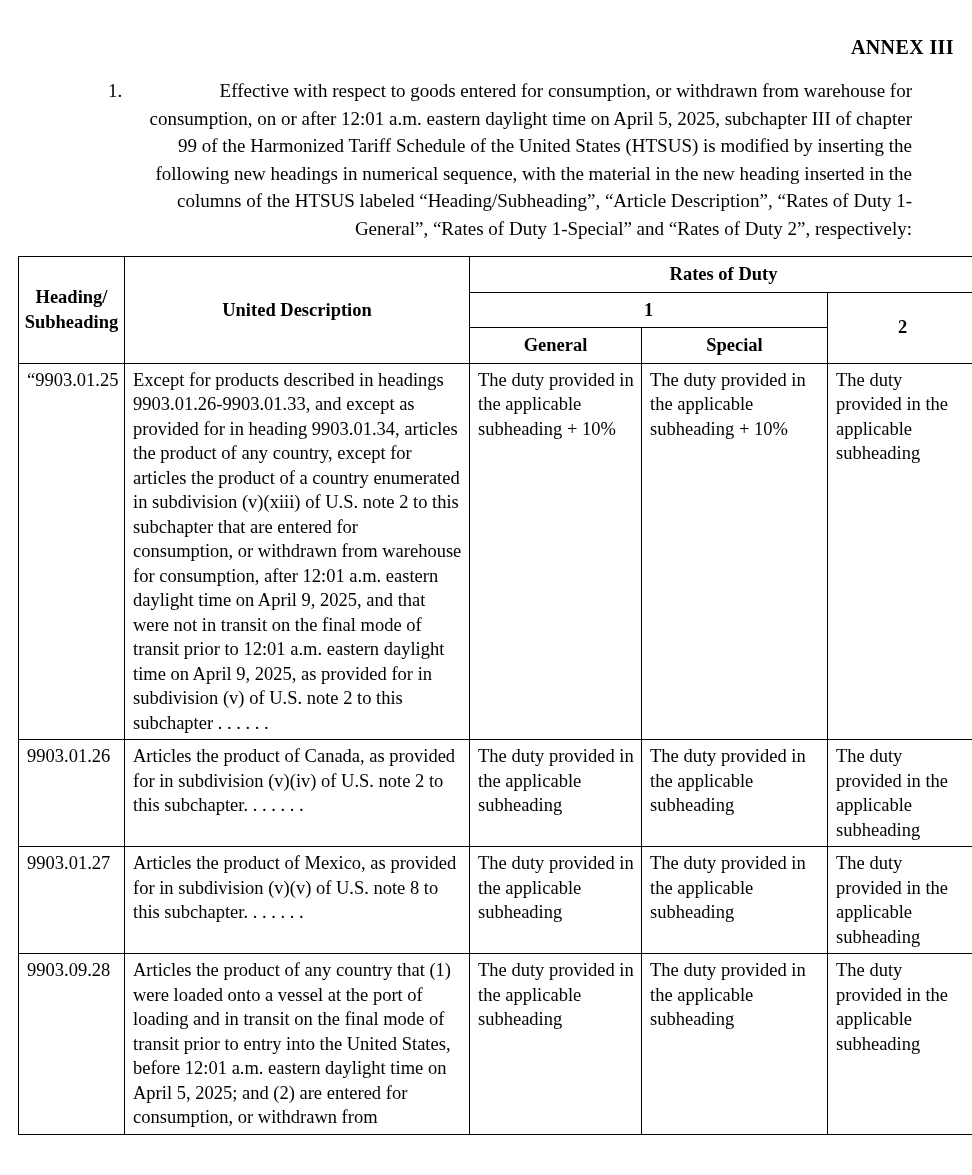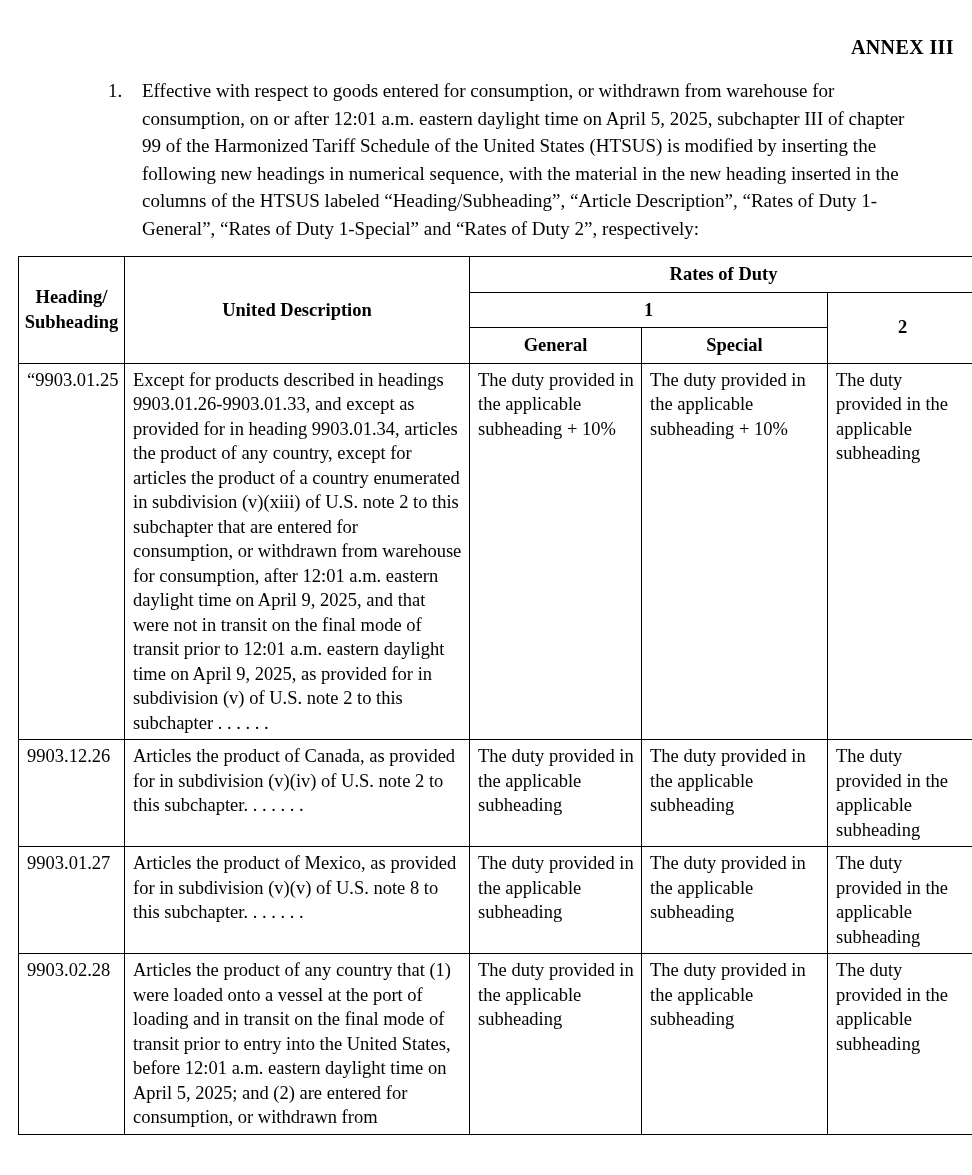--- a/index.html
+++ b/index.html
@@ -38,21 +38,21 @@
   .para-num {
     width: 34px;
     flex: 0 0 34px;
     font-size: 19px;
     line-height: 27.5px;
   }
   .para-text {
     flex: 1 1 auto;
     font-size: 19px;
     line-height: 27.5px;
-    text-align: left;
+    text-align: right;
   }
   table.htsus {
     border-collapse: collapse;
     table-layout: fixed;
     width: 936px;
     margin: 0 auto;
     border: 1.6px solid #000;
   }
   table.htsus th,
   table.htsus td {
@@ -125,35 +125,35 @@
     </thead>
     <tbody>
       <tr>
         <td class="heading-cell">“9903.01.25</td>
         <td class="article-cell">Except for products described in headings 9903.01.26-9903.01.33, and except as provided for in heading 9903.01.34, articles the product of any country, except for articles the product of a country enumerated in subdivision (v)(xiii) of U.S. note 2 to this subchapter that are entered for consumption, or withdrawn from warehouse for consumption, after 12:01 a.m. eastern daylight time on April 9, 2025, and that were not in transit on the final mode of transit prior to 12:01 a.m. eastern daylight time on April 9, 2025, as provided for in subdivision (v) of U.S. note 2 to this subchapter . . . . . .</td>
         <td class="rate-cell">The duty provided in the applicable subheading + 10%</td>
         <td class="rate-cell">The duty provided in the applicable subheading + 10%</td>
         <td class="rate-cell">The duty provided in the applicable subheading</td>
       </tr>
       <tr>
-        <td class="heading-cell">9903.12.26</td>
+        <td class="heading-cell">9903.01.26</td>
         <td class="article-cell">Articles the product of Canada, as provided for in subdivision (v)(iv) of U.S. note 2 to this subchapter. . . . . . .</td>
         <td class="rate-cell">The duty provided in the applicable subheading</td>
         <td class="rate-cell">The duty provided in the applicable subheading</td>
         <td class="rate-cell">The duty provided in the applicable subheading</td>
       </tr>
       <tr>
         <td class="heading-cell">9903.01.27</td>
         <td class="article-cell">Articles the product of Mexico, as provided for in subdivision (v)(v) of U.S. note 8 to this subchapter. . . . . . .</td>
         <td class="rate-cell">The duty provided in the applicable subheading</td>
         <td class="rate-cell">The duty provided in the applicable subheading</td>
         <td class="rate-cell">The duty provided in the applicable subheading</td>
       </tr>
       <tr>
-        <td class="heading-cell">9903.02.28</td>
+        <td class="heading-cell">9903.09.28</td>
         <td class="article-cell">Articles the product of any country that (1) were loaded onto a vessel at the port of loading and in transit on the final mode of transit prior to entry into the United States, before 12:01 a.m. eastern daylight time on April 5, 2025; and (2) are entered for consumption, or withdrawn from</td>
         <td class="rate-cell">The duty provided in the applicable subheading</td>
         <td class="rate-cell">The duty provided in the applicable subheading</td>
         <td class="rate-cell">The duty provided in the applicable subheading</td>
       </tr>
     </tbody>
   </table>
 
 </div>
 

